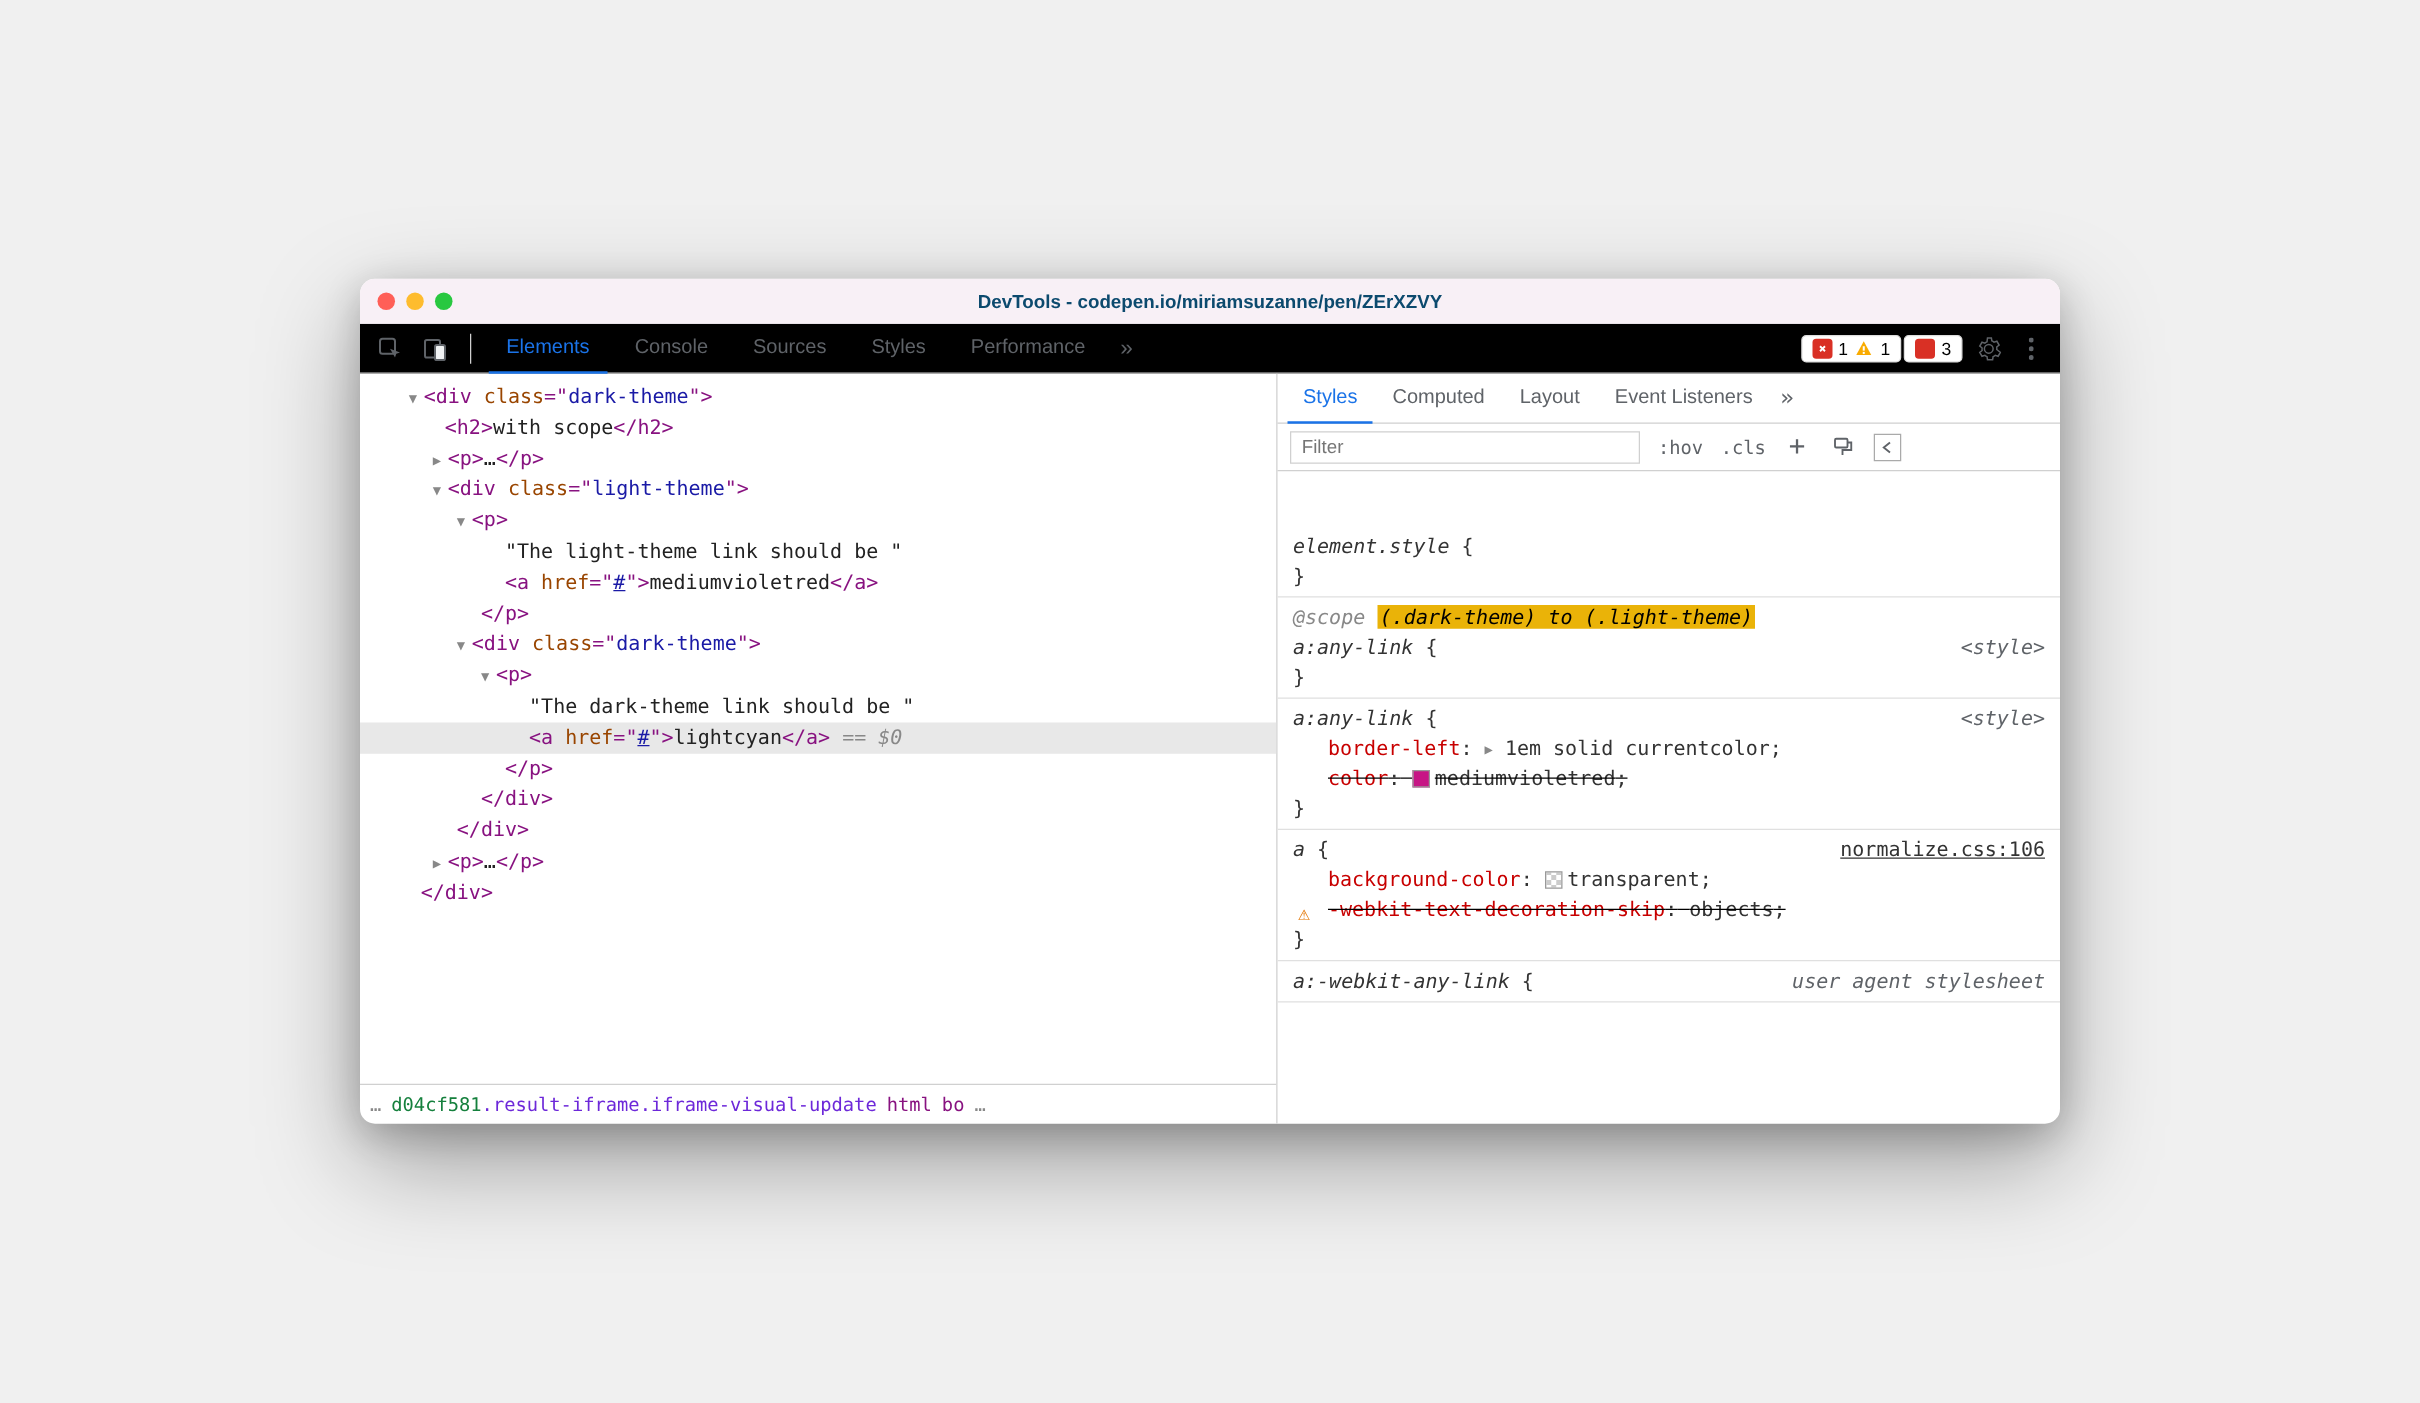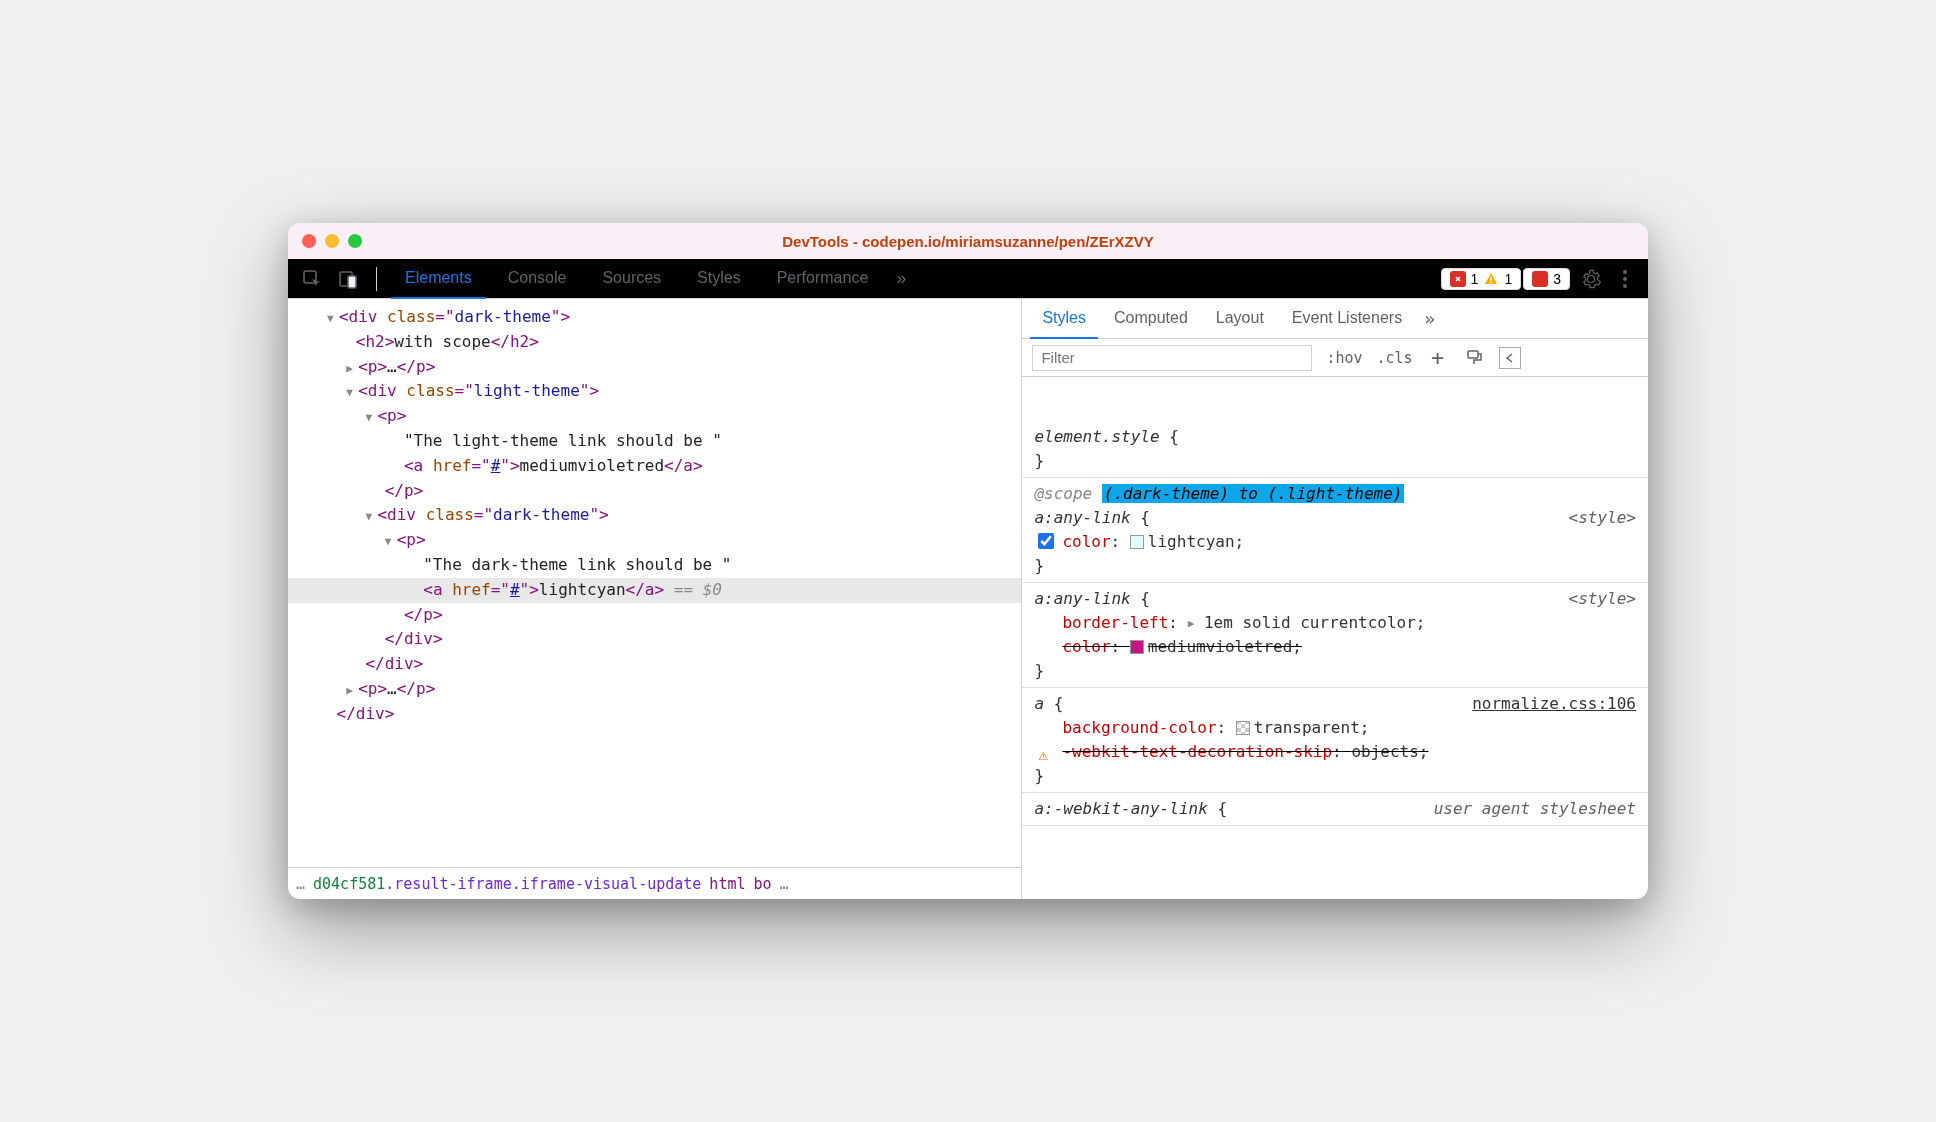--- a/index.html
+++ b/index.html
@@ -27,21 +27,21 @@
   padding: 0 14px;
   position: relative;
 }
 .traffic-lights { display: flex; gap: 9px; }
 .light { width: 14px; height: 14px; border-radius: 50%; }
 .light.red { background: #ff5f57; }
 .light.yellow { background: #febc2e; }
 .light.green { background: #28c840; }
 .window-title {
   position: absolute; left: 0; right: 0; text-align: center;
-  font-size: 15px; font-weight: 600; color: #c2410c; pointer-events: none;
+  font-size: 15px; font-weight: 600; color: #0c4a6e; pointer-events: none;
 }
 .toolbar {
   height: 40px;
   background: #000000;
   border-bottom: 1px solid #d0d0d0;
   display: flex;
   align-items: center;
   padding: 0 10px;
   gap: 8px;
 }
@@ -107,21 +107,21 @@
 .filter-input { flex:0 0 280px; height:26px; border:1px solid #d0d0d0; padding:0 8px; font-size:15px; font-family:-apple-system,sans-serif; color:#888;}
 .fbtn { font-size:15px; color:#5f6368; cursor:pointer; font-family:Menlo,monospace;}
 .ficon { width:22px; height:22px; display:flex;align-items:center;justify-content:center; color:#5f6368; cursor:pointer;}
 .ficon.boxed{border:1px solid #aaa;}
 
 .rules { flex:1; overflow:auto; font-size:16px; line-height:1.5;margin-top:44px;}
 .rule-block { border-bottom:1px solid #e0e0e0; padding:4px 12px;}
 .rule-header { display:flex; justify-content:space-between; align-items:flex-start;}
 .selector { color:#333; font-style: italic;}
 .scope-kw{color:#888; font-style:italic;}
-.scope-hl{ background:#0ea5e9; font-style:italic; padding:0 2px;}
+.scope-hl{ background:#eab308; font-style:italic; padding:0 2px;}
 .src-link{ color:#5f6368; font-style:italic; text-decoration:none;}
 .src-link.u{text-decoration:underline; color:#333; font-style:normal;}
 .decl { padding-left:28px; position:relative;}
 .decl .cb{ position:absolute; left:4px; top:3px; width:16px;height:16px; accent-color:#1a73e8;}
 .prop{color:#c80000;}
 .punc{color:#333;}
 .val{color:#333;}
 .swatch{display:inline-block;width:14px;height:14px;border:1px solid #999;vertical-align:-2px;margin-right:4px;}
 .struck{text-decoration:line-through;}
 .warn-ico{position:absolute;left:4px;top:3px;color:#e37400;}
@@ -267,24 +267,20 @@
           <div><span class="selector">element.style</span> <span class="brace">{</span></div>
           <div><span class="brace">}</span></div>
         </div>
 
         <div class="rule-block">
           <div><span class="scope-kw">@scope</span> <span class="scope-hl">(.dark-theme) to (.light-theme)</span></div>
           <div class="rule-header">
             <div><span class="selector">a:any-link</span> <span class="brace">{</span></div>
             <a class="src-link">&lt;style&gt;</a>
           </div>
-          <div class="decl">
-            <input type="checkbox" class="cb" checked="" style="">
-            <span class="prop">color</span><span class="punc">:</span> <span class="swatch" style="background:#e0ffff"></span><span class="val">lightcyan</span><span class="punc">;</span>
-          </div>
           <div><span class="brace">}</span></div>
         </div>
 
         <div class="rule-block">
           <div class="rule-header">
             <div><span class="selector">a:any-link</span> <span class="brace">{</span></div>
             <a class="src-link">&lt;style&gt;</a>
           </div>
           <div class="decl"><span class="prop">border-left</span><span class="punc">:</span> <span class="tri-small">▶</span> <span class="val">1em solid currentcolor</span><span class="punc">;</span></div>
           <div class="decl struck"><span class="prop">color</span><span class="punc">:</span> <span class="swatch" style="background:#c71585"></span><span class="val">mediumvioletred</span><span class="punc">;</span></div>

